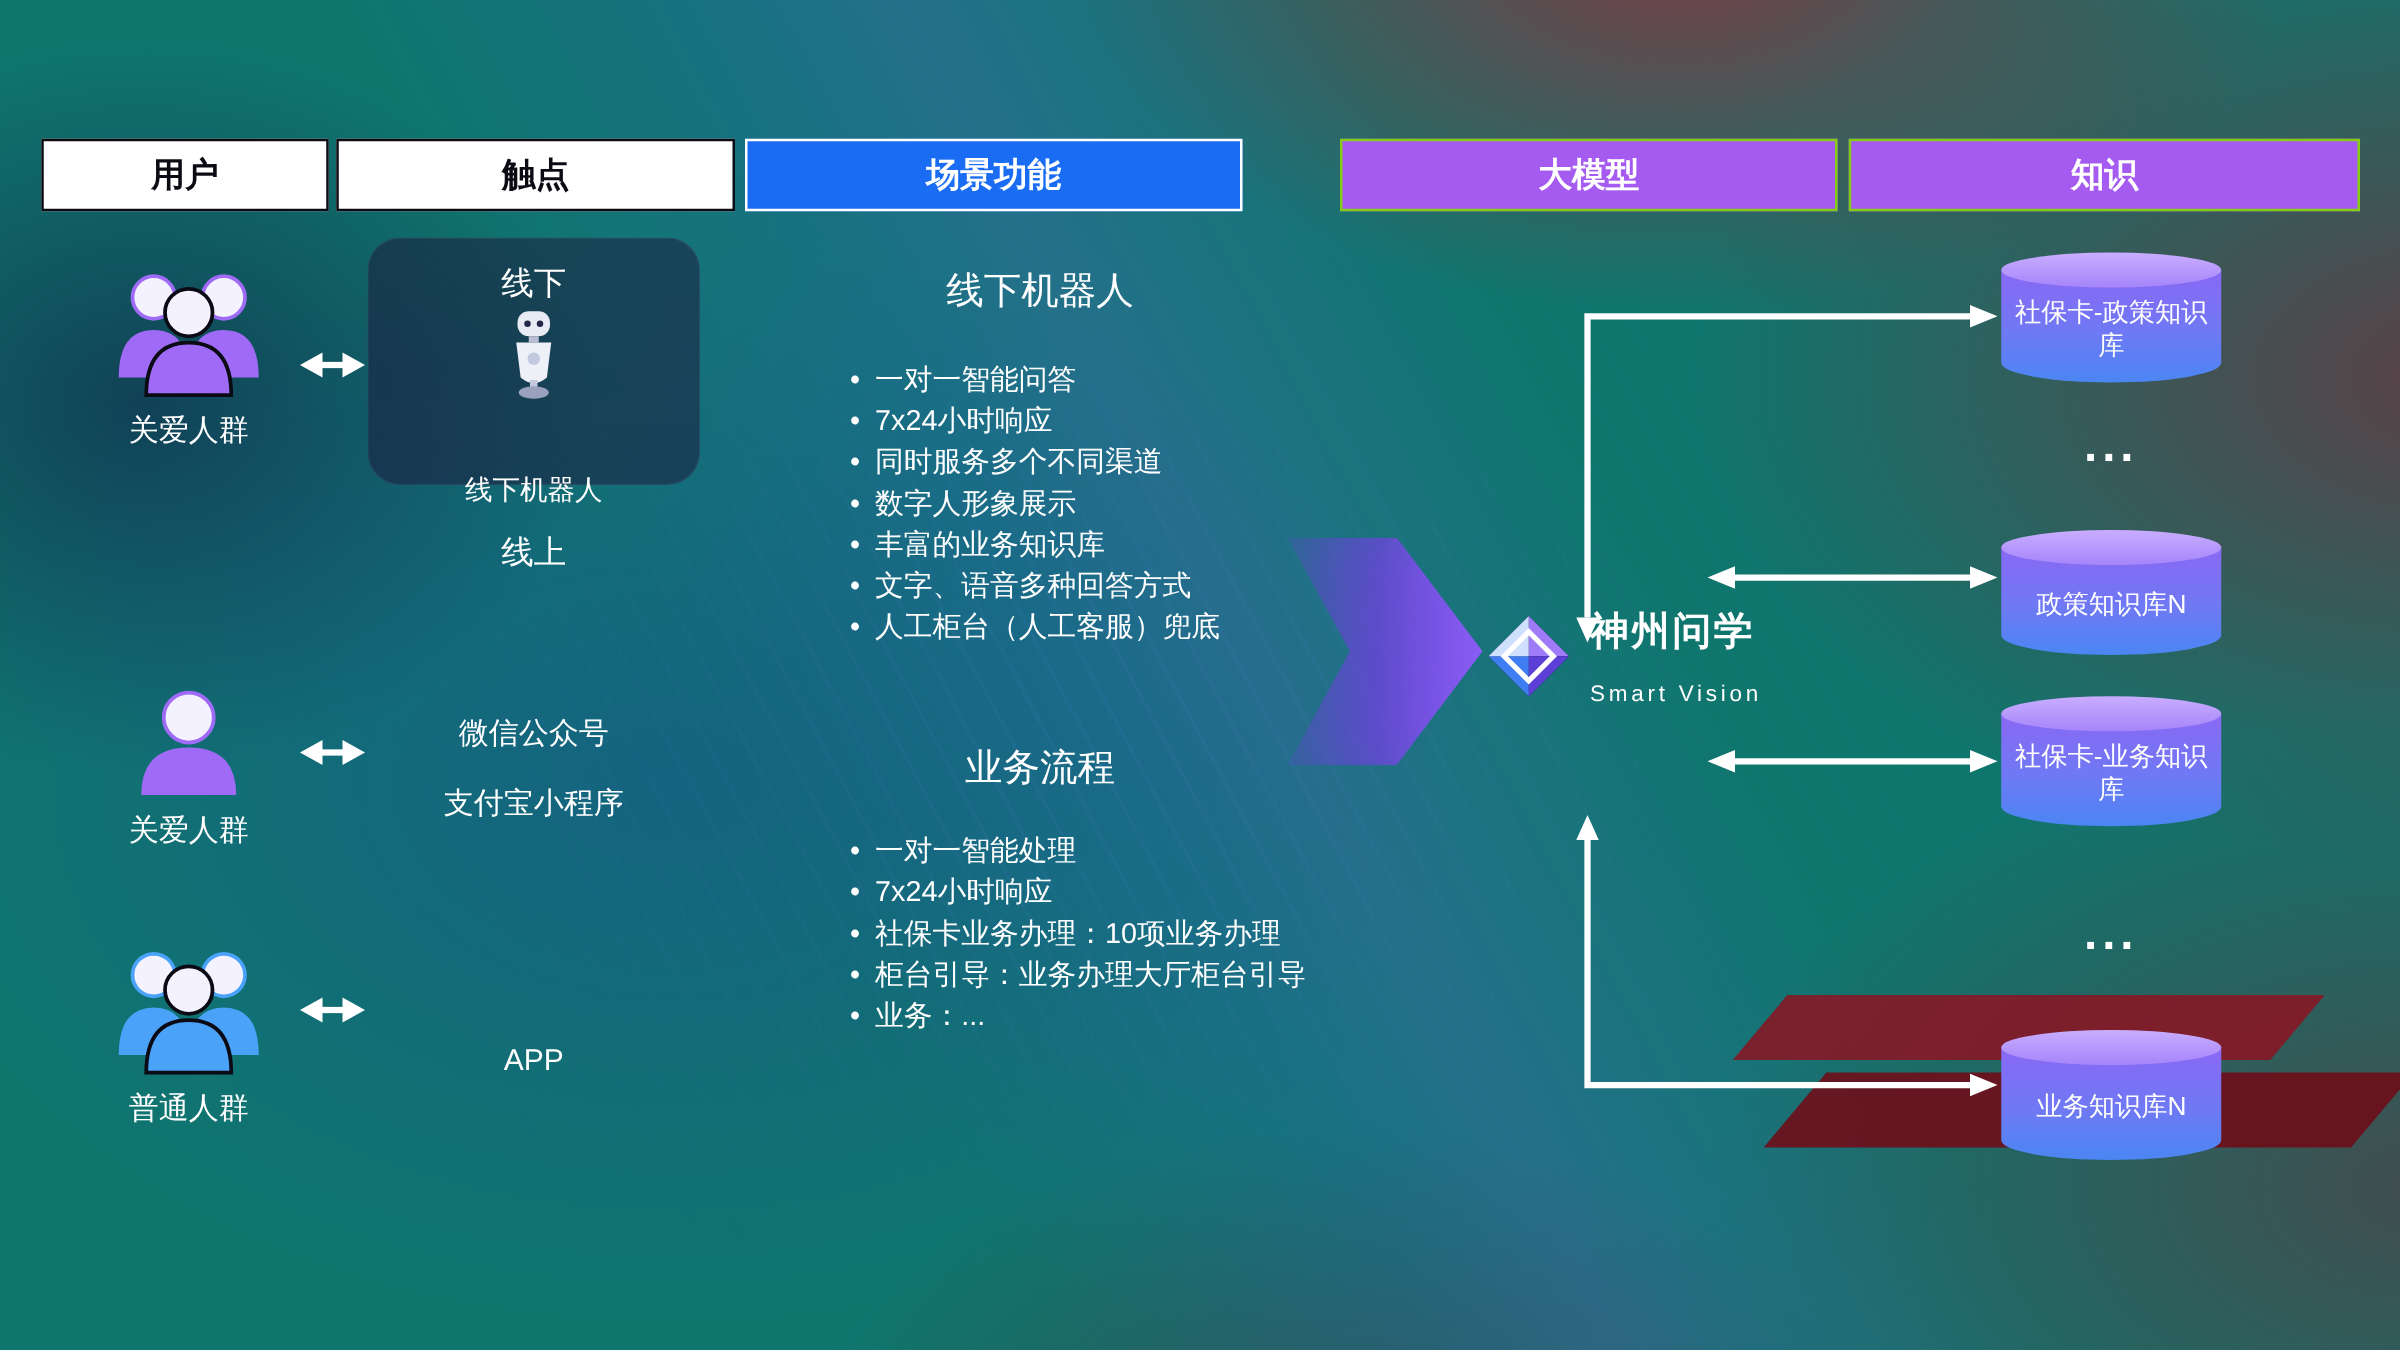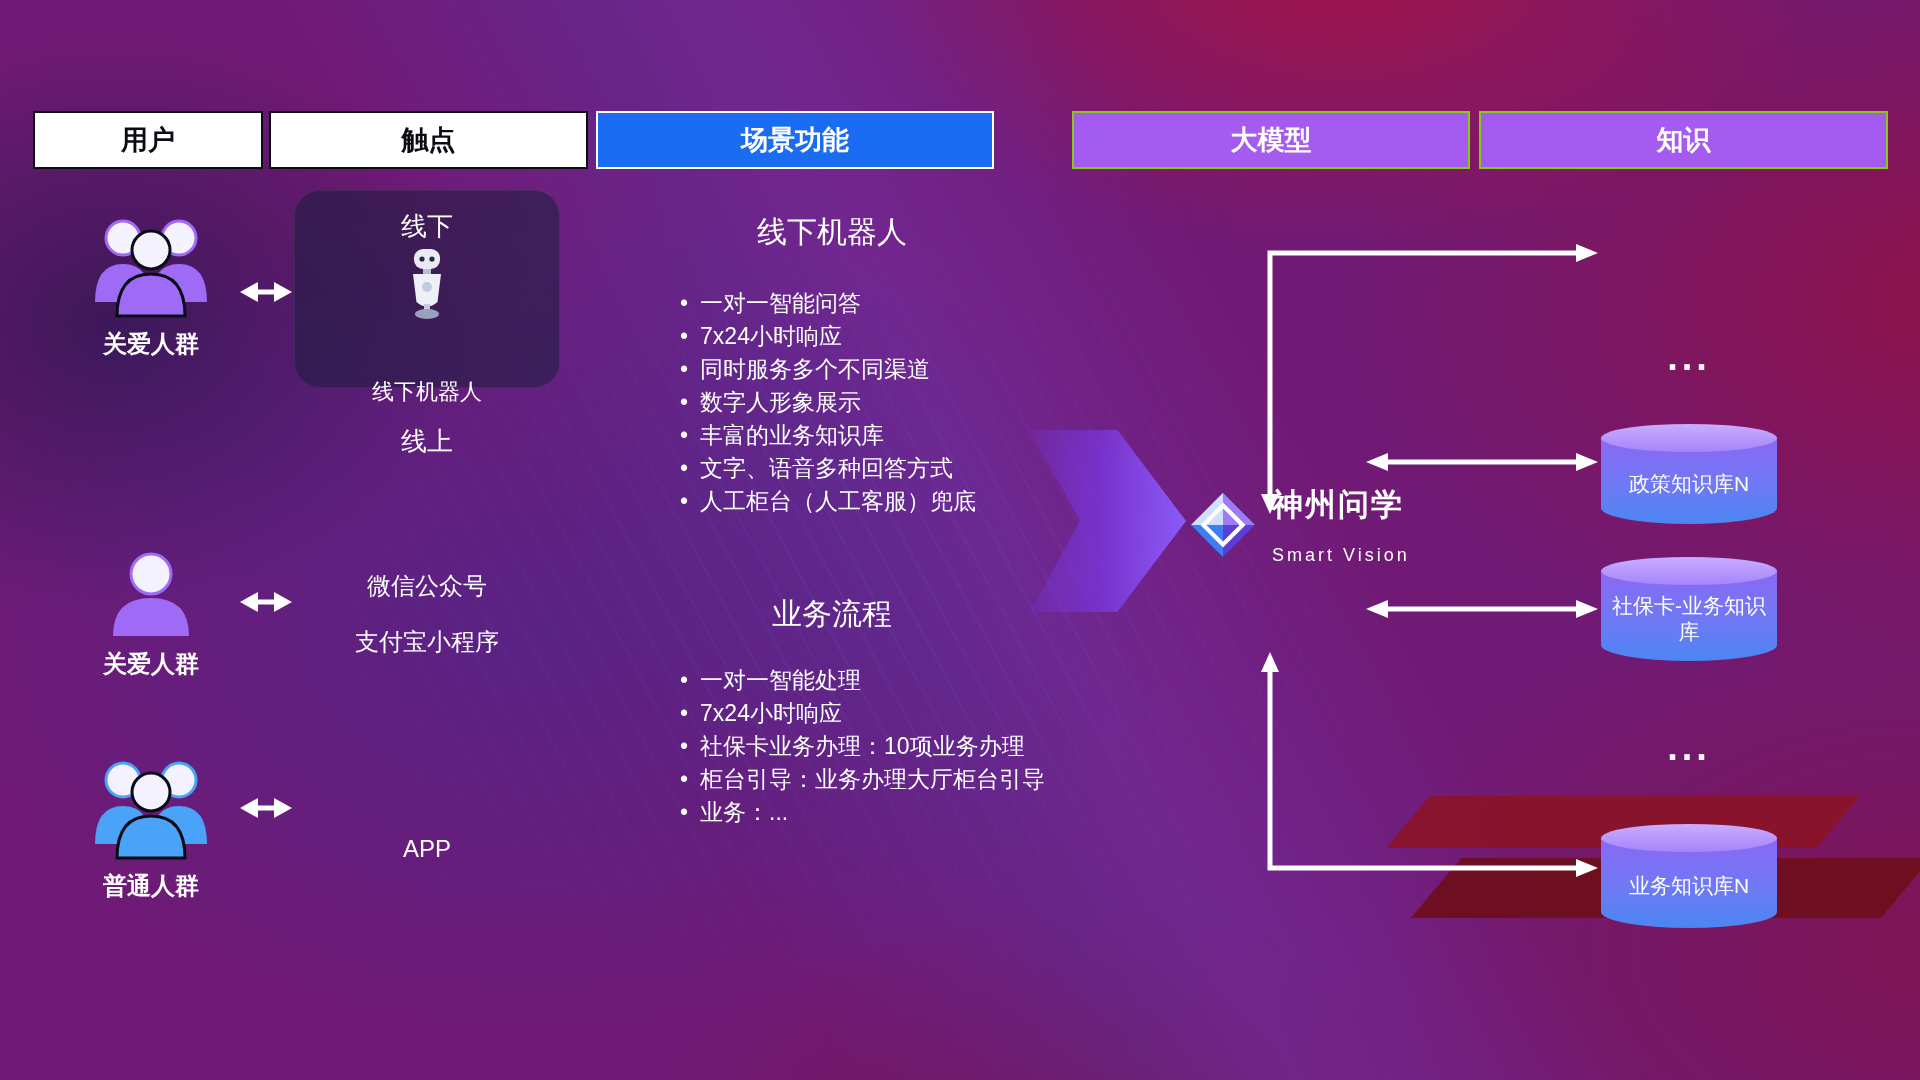--- a/index.html
+++ b/index.html
@@ -1,19 +1,19 @@
 <!DOCTYPE html>
 <html style="--header-blue: #1a6df2; --header-purple: #a55bf0; --user-purple: #9f6bf6; --user-blue: #4aa3f8; --accent-purple-arrow: #8b5cf6; --db-top: #a585fa; --db-bottom: #4b86f3; --connector-white: #ffffff;"><head>
 <meta charset="utf-8">
 <style>
   * { margin:0; padding:0; box-sizing:border-box; }
   html,body { background:#000; }
   .canvas {
     position:relative; width:1920px; height:1080px; overflow:hidden;
-    background:#701a75; color:#fff;
+    background:#0f766e; color:#fff;
     font-family:"Liberation Sans","DejaVu Sans",sans-serif;
   }
   
   .glows { position:absolute; inset:0; background:
     radial-gradient(700px 420px at 70% -4%, rgba(205,15,35,.55), transparent 70%),
     radial-gradient(900px 560px at 103% 28%, rgba(170,10,30,.5), transparent 70%),
     radial-gradient(800px 520px at 101% 88%, rgba(150,10,28,.38), transparent 72%),
     radial-gradient(620px 380px at 56% 108%, rgba(120,8,22,.28), transparent 70%),
     radial-gradient(900px 620px at 28% 58%, rgba(35,55,170,.30), transparent 70%),
     radial-gradient(520px 420px at 6% 30%, rgba(18,22,66,.55), transparent 70%);
@@ -34,21 +34,21 @@
   .pill { position:absolute; top:111px; height:58px; z-index:3;
     display:flex; align-items:center; justify-content:center;
     font-size:27px; font-weight:bold; }
   .pill-white { background:#fff; color:#0b0b14; border:2px solid #0b0b14; }
   .pill-blue  { background:var(--header-blue); color:#fff; border:2px solid #fff; }
   .pill-purple{ background:var(--header-purple); color:#fff; border:2px solid #84cc16; }
 
   
   .user { position:absolute; left:66px; width:170px; z-index:3;
     display:flex; flex-direction:column; align-items:center; gap:8px; }
-  .user-label { font-size:24px;font-weight:bold; }
+  .user-label { font-size:24px; }
   .p-fill { fill:var(--user-purple); } .p-stroke { stroke:var(--user-purple); }
   .b-fill { fill:var(--user-blue); }   .b-stroke { stroke:var(--user-blue); }
 
   
   .tp-card { position:absolute; left:294px; top:190px; width:266px; height:198px; z-index:3;
     background:rgba(28,30,62,.55); border:1px solid rgba(255,255,255,.06); border-radius:26px; }
   .tp-card .tp-title { position:absolute; top:18px; left:0; right:0; text-align:center; font-size:26px; }
   .tp-card .tp-robot { position:absolute; top:56px; left:0; right:0; display:flex; justify-content:center; }
   .tp-card .tp-robot-label { position:absolute; top:142px; left:0; right:0; text-align:center; font-size:22px;margin-top:44px; }
   .tp-text { position:absolute; left:294px; width:266px; text-align:center; z-index:3; }
@@ -193,20 +193,25 @@
       <polygon points="50,96 4,50 50,50" fill="#3f7df2"></polygon>
       <polygon points="4,50 50,4 50,50" fill="#cfe0ff"></polygon>
       <polygon points="50,22 78,50 50,78 22,50" fill="none" stroke="#fff" stroke-width="6"></polygon>
     </svg>
     <div class="logo-text">
       <div class="logo-name">神州问学</div>
       <div class="logo-sub">Smart Vision</div>
     </div>
   </div>
 
+  <div class="db" style="top:202px;height:104px">
+    <div class="db-top"></div>
+      <div class="db-body"></div>
+    <div class="db-label">社保卡-政策知识库</div>
+  </div>
   <div class="dots" style="top:336px">...</div>
   <div class="db" style="top:424px;height:100px">
     <div class="db-top"></div>
       <div class="db-body"></div>
     <div class="db-label">政策知识库N</div>
   </div>
   <div class="db" style="top:557px;height:104px">
     <div class="db-top"></div>
       <div class="db-body"></div>
     <div class="db-label">社保卡-业务知识库</div>

